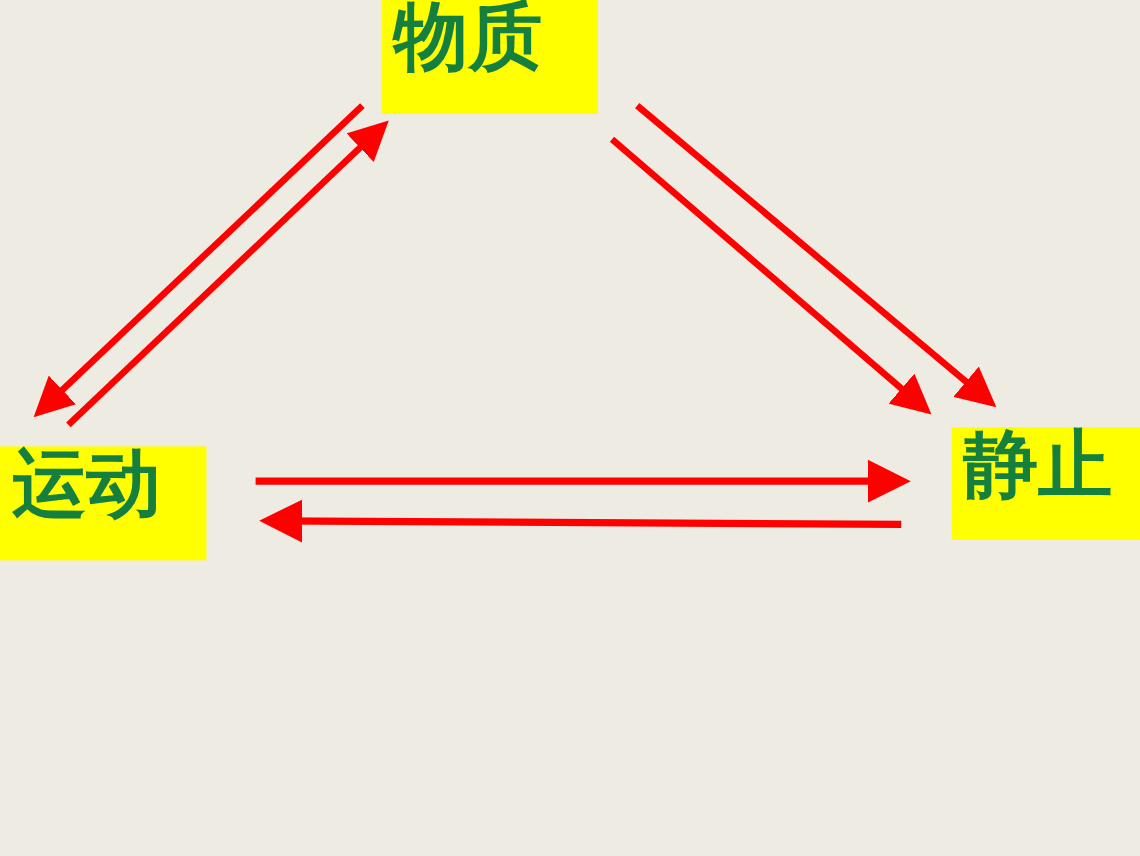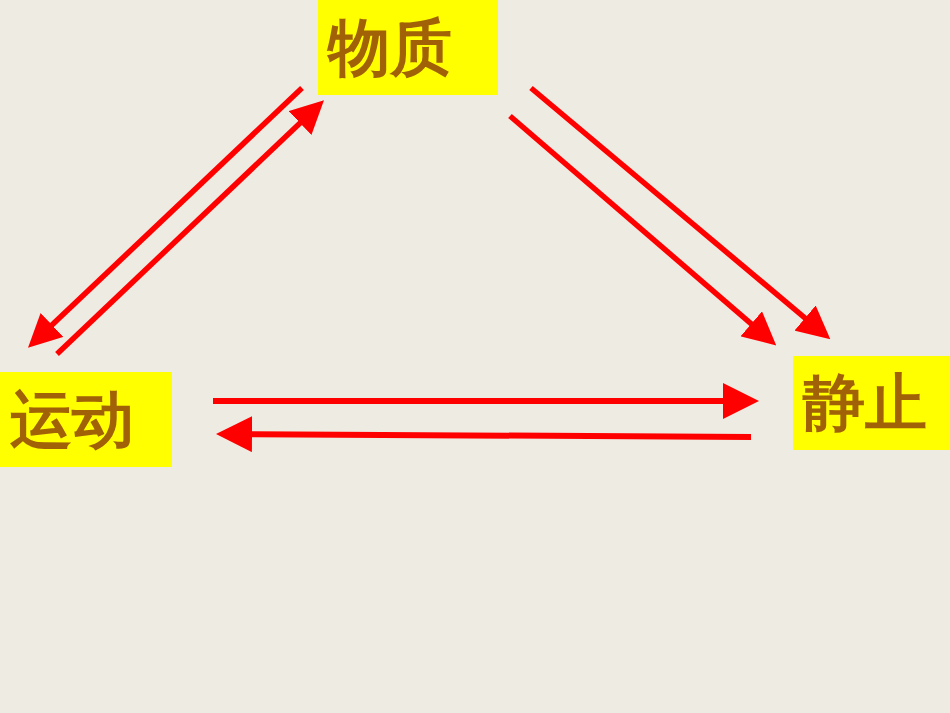--- a/index.html
+++ b/index.html
@@ -10,26 +10,25 @@
       width: 950px;
       height: 713px;
       background: #eeebe2;
       position: relative;
       overflow: hidden;
       font-family: "DejaVu Sans", sans-serif;
     }
     .node {
       position: absolute;
       background: #ffff00;
-      color: #a16207;
+      color: #15803d;
       font-weight: bold;
       font-size: 62px;
       line-height: 1;
       display: flex;
-      align-items: center;
       box-sizing: border-box;
     }
     #node-matter {
       left: 318px;
       top: 0px;
       width: 180px;
       height: 95px;
       padding-left: 10px;
     }
     #node-motion {

